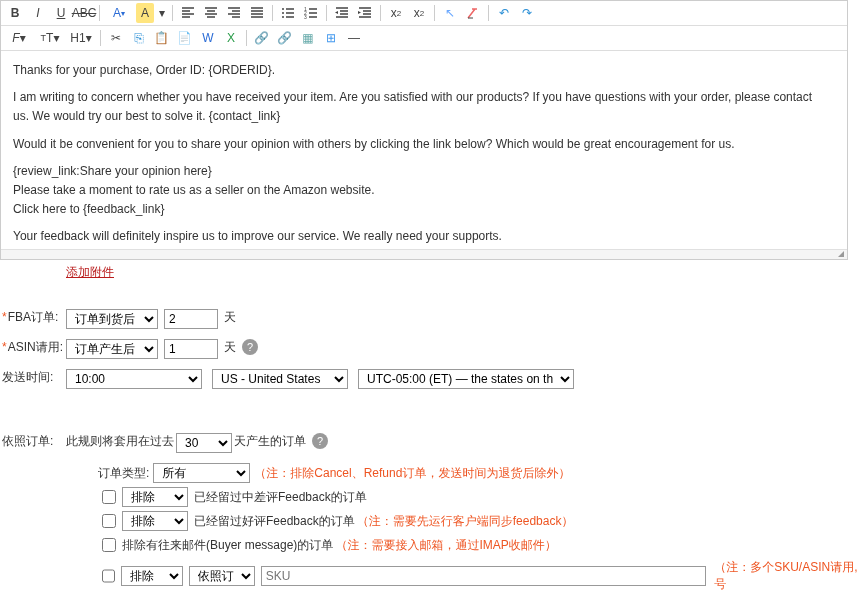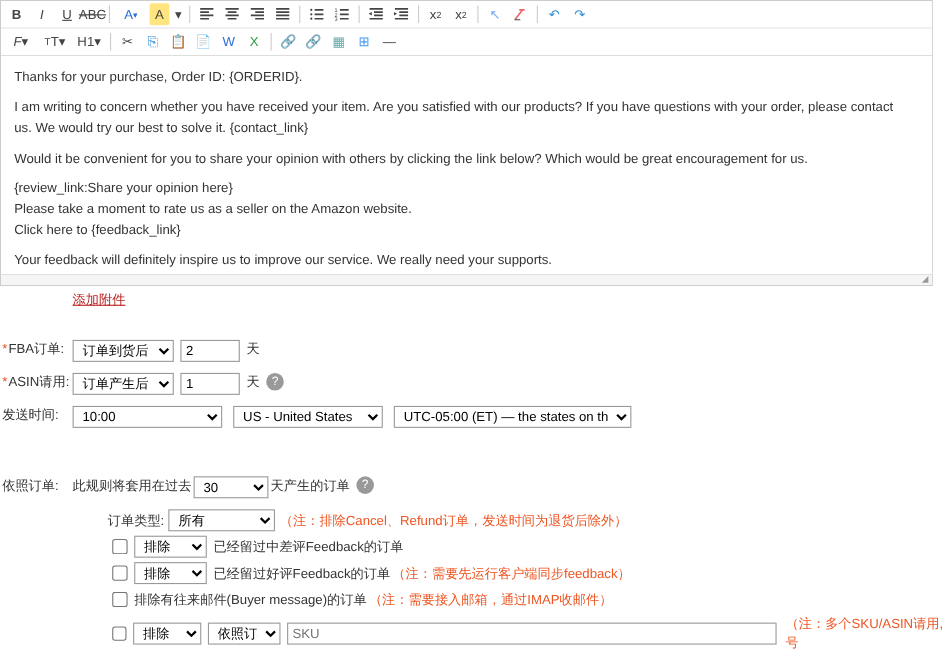--- a/index.html
+++ b/index.html
@@ -182,21 +182,21 @@
     <select class="big" style="width:136px"><option>US - United States</option></select>
     <span style="width:10px"></span>
     <select class="big" style="width:216px"><option>UTC-05:00 (ET) — the states on the Atla</option></select>
   </div>
 
   <div class="gap-block"></div>
 
   <div class="row">
     <span class="lbl">依照订单:</span>
     <span>此规则将套用在过去</span>
-    <select style="width:68px;margin:0 2px"><option>30</option></select>
+    <select style="width:56px;margin:0 2px"><option>30</option></select>
     <span>天产生的订单</span>
     <span class="help">?</span>
   </div>
 
   <div class="cond-sub">
     <div class="cond-row">
       <span>订单类型:</span>
       <select style="width:97px;margin:0 4px"><option>所有</option></select>
       <span class="note-red">（注：排除Cancel、Refund订单，发送时间为退货后除外）</span>
     </div>

